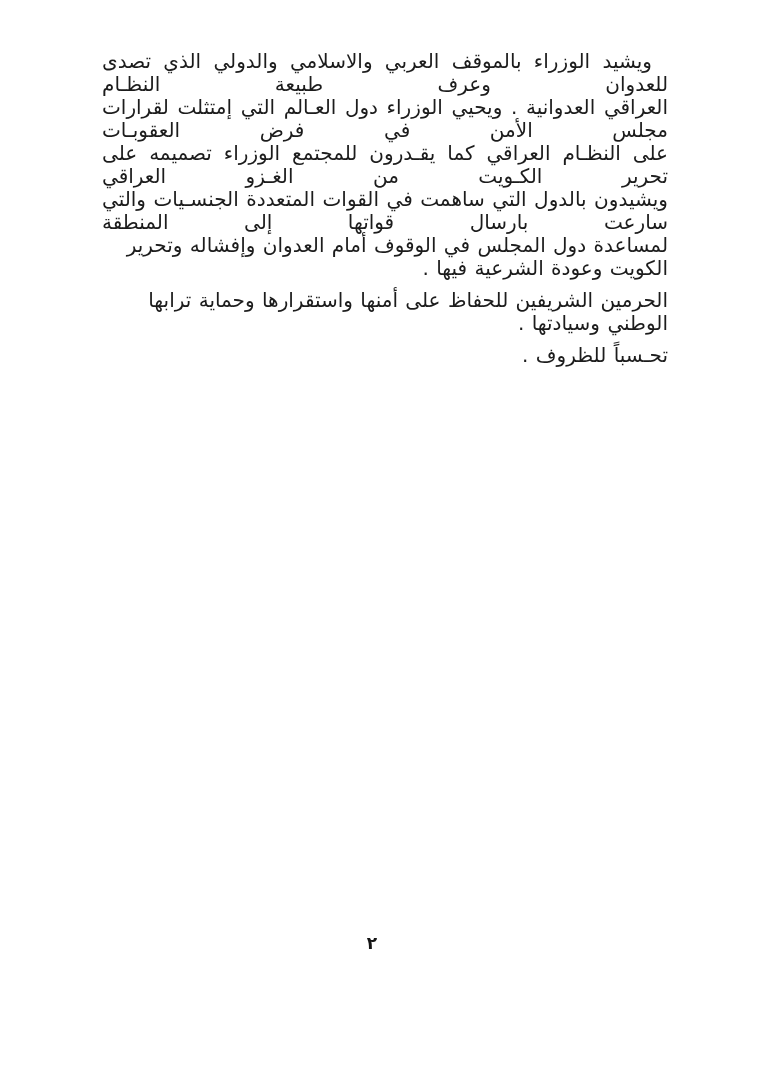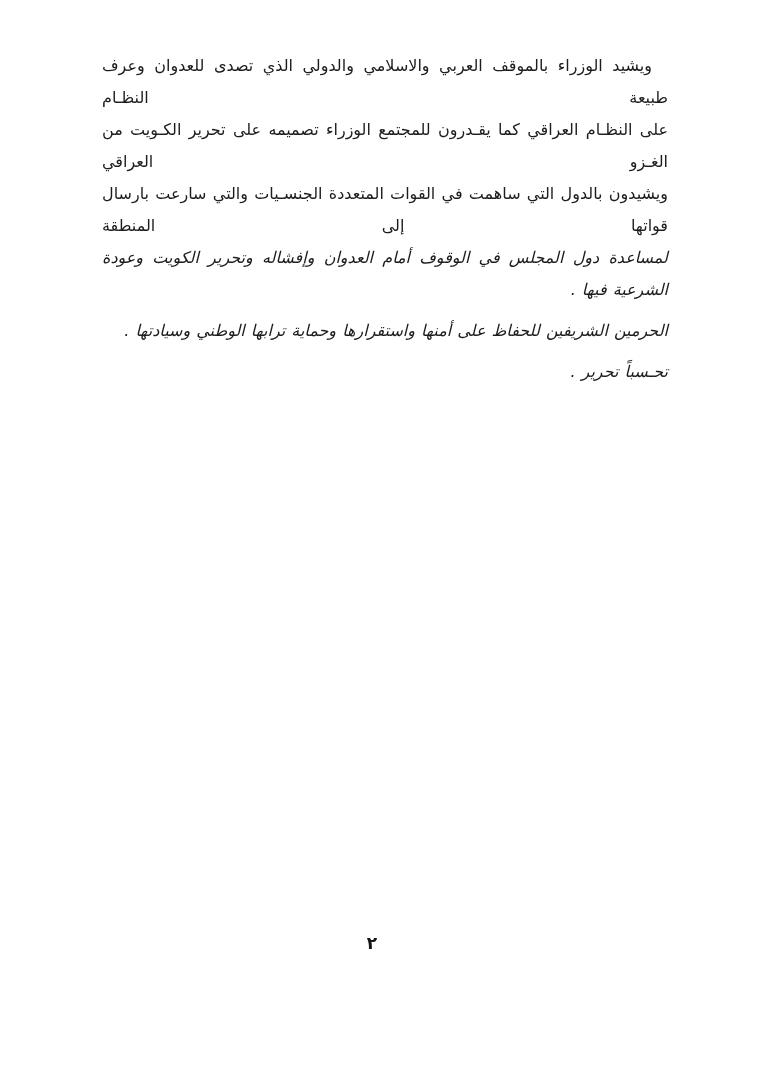--- a/index.html
+++ b/index.html
@@ -17,42 +17,42 @@
     font-family: "DejaVu Sans", sans-serif;
   }
   .text-block {
     position: absolute;
     top: 50px;
     right: 100px;
     width: 566px;
     direction: rtl;
     unicode-bidi: embed;
     color: #1c1c1c;
-    font-size: 16px;
-    line-height: 32px;
+    font-size: 20px;
+    line-height: 23px;
     -webkit-font-smoothing: antialiased;
   }
   .para {
     margin: 0;
     padding: 0;
   }
   .para + .para {
     margin-top: 9px;
   }
   .line {
     text-align: justify;
     text-align-last: justify;
     word-spacing: 1px;
   }
   .line.first {
     text-indent: 16px; 
   }
   .line.end {
+    text-align: right;
     text-align-last: right;
-    font-style: italic;
   }
   .page-number {
     position: absolute;
     top: 933px;
     left: 0;
     width: 744px; 
     text-align: center;
     direction: rtl;
     color: #141414;
     font-size: 17px;
@@ -61,30 +61,31 @@
 </style>
 </head>
 <body>
 
 <div class="page">
 
   <div class="text-block">
 
     <div class="para">
       <div class="line first">ويشيد الوزراء بالموقف العربي والاسلامي والدولي الذي تصدى للعدوان وعرف طبيعة النظـام</div>
+      <div class="line">العراقي العدوانية . ويحيي الوزراء دول العـالم التي إمتثلت لقرارات مجلس الأمن في فرض العقوبـات</div>
       <div class="line">على النظـام العراقي كما يقـدرون للمجتمع الوزراء تصميمه على تحرير الكـويت من الغـزو العراقي</div>
       <div class="line">ويشيدون بالدول التي ساهمت في القوات المتعددة الجنسـيات والتي سارعت بارسال قواتها إلى المنطقة</div>
       <div class="line end">لمساعدة دول المجلس في الوقوف أمام العدوان وإفشاله وتحرير الكويت وعودة الشرعية فيها .</div>
     </div>
 
     <div class="para">
       <div class="line end">الحرمين الشريفين للحفاظ على أمنها واستقرارها وحماية ترابها الوطني وسيادتها .</div>
     </div>
 
     <div class="para">
-      <div class="line end">تحـسباً تحرير .</div>
+      <div class="line end">تحـسباً للظروف .</div>
     </div>
 
   </div>
 
   <div class="page-number">٢</div>
 
 </div>
 
 </body></html>

